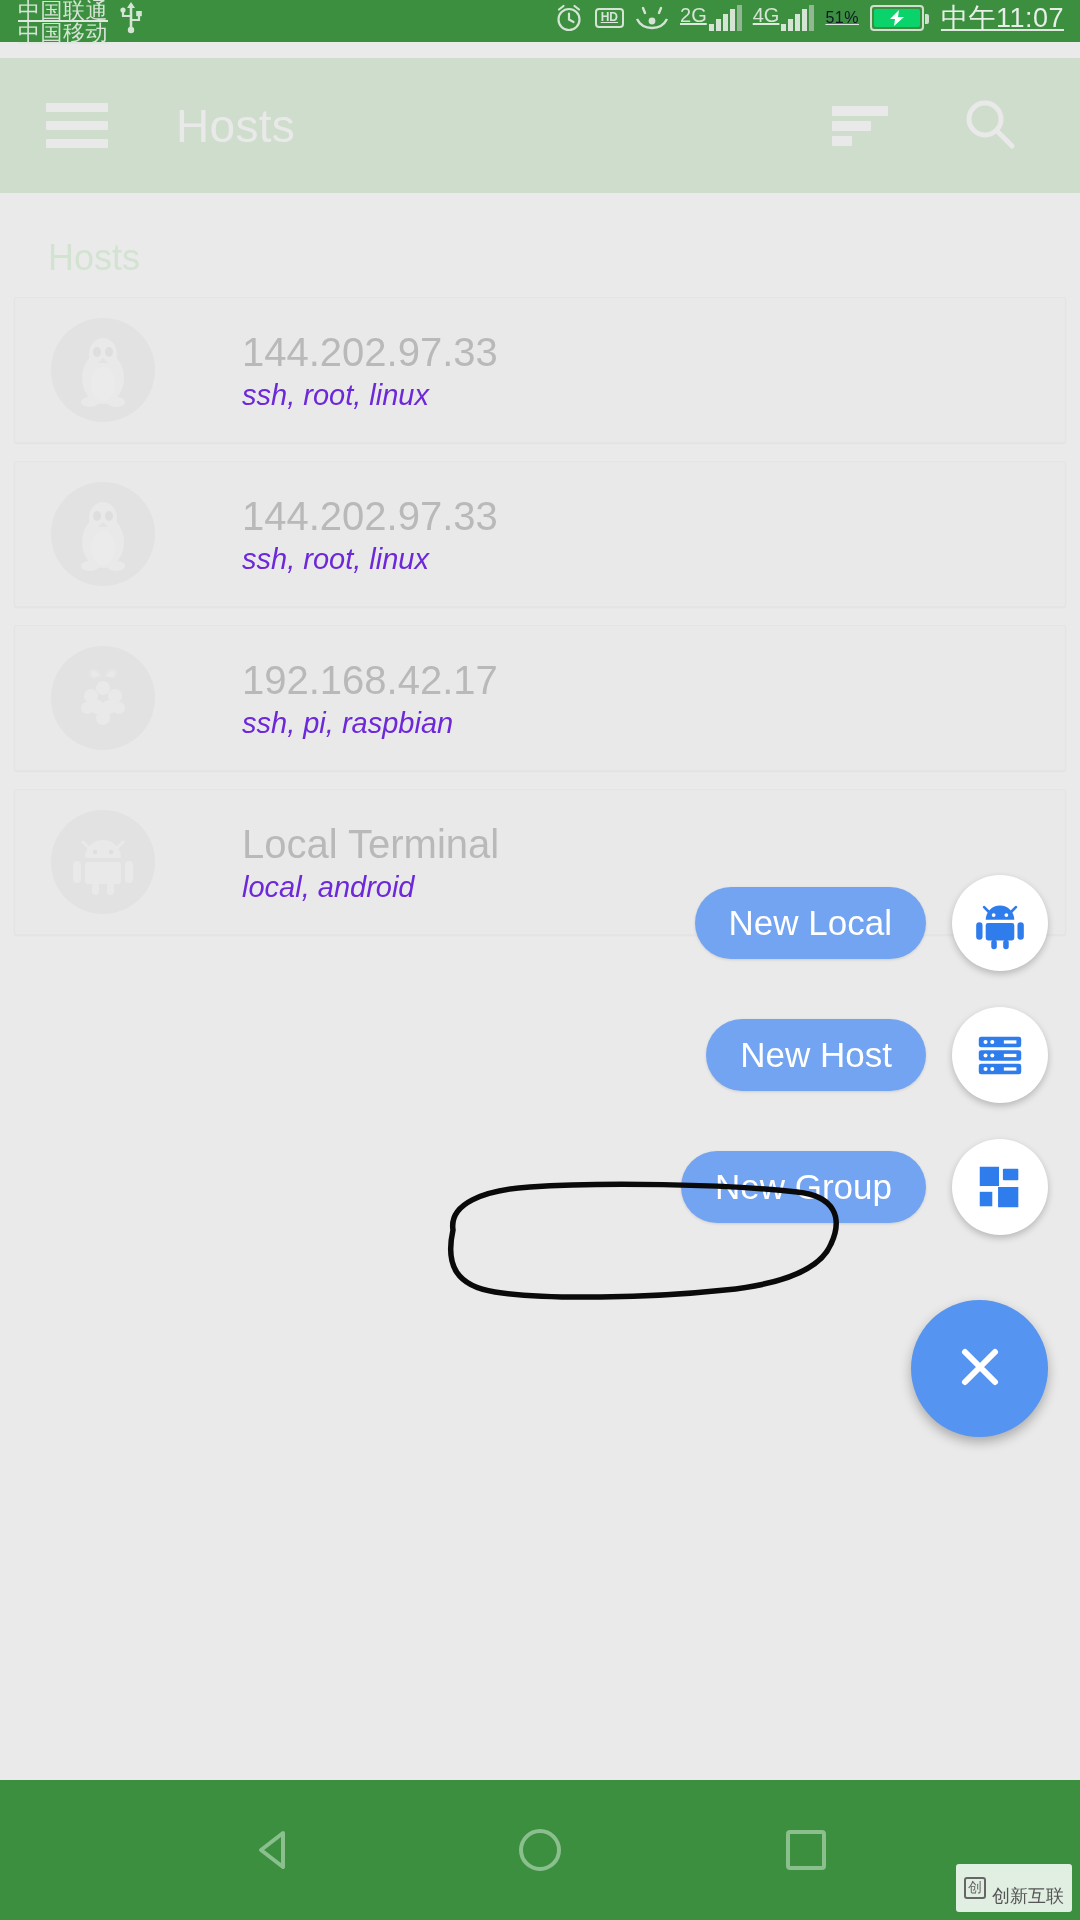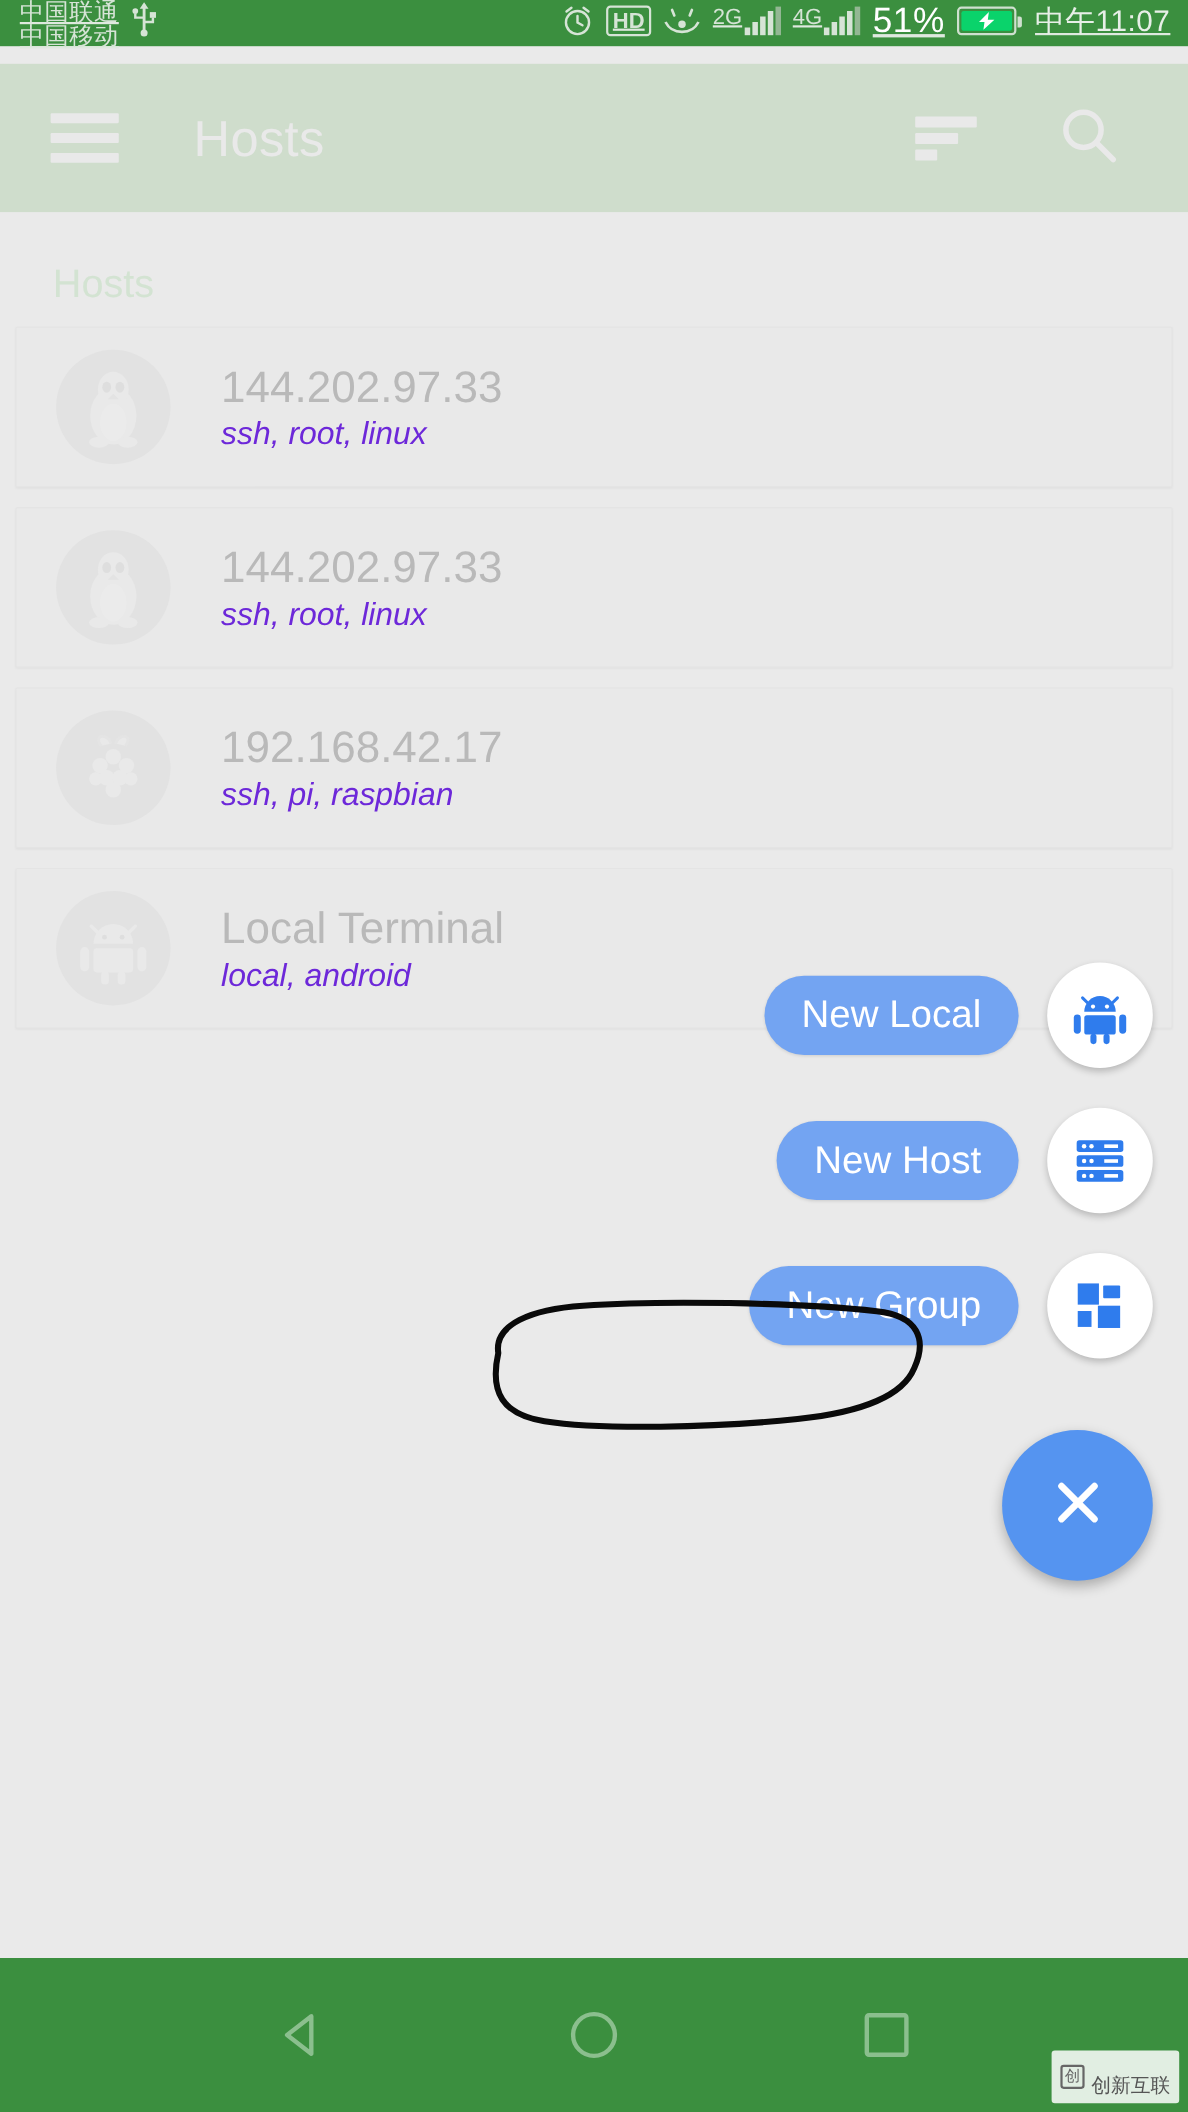--- a/index.html
+++ b/index.html
@@ -24,32 +24,32 @@
   .carriers span { font-size:22px; color:#d6e4d6; letter-spacing:.5px; }
   .usb-icon { margin-left:10px; width:26px; height:34px; position:relative; }
   .usb-icon svg { display:block; }
   .status-right {
     margin-left:auto; display:flex; align-items:center; gap:11px;
     margin-right:16px;
   }
   .st-icon { display:flex; align-items:center; }
   .hd-box {
     border:2px solid #d6e4d6; border-radius:4px; padding:1px 4px;
-    font-size:20px; font-weight:bold; color:#d6e4d6; line-height:1.1;
+    font-size:12px; font-weight:bold; color:#d6e4d6; line-height:1.1;
   }
   .sig-wrap { display:flex; align-items:flex-end; gap:2px; }
   .sig-label { font-size:20px; color:#d6e4d6; align-self:flex-start; line-height:1; }
   .bars { display:flex; align-items:flex-end; gap:2px; height:26px; }
   .bars i { display:block; width:5px; background:#d6e4d6; }
   .bars i:nth-child(1){height:7px;}
   .bars i:nth-child(2){height:12px;}
   .bars i:nth-child(3){height:17px;}
   .bars i:nth-child(4){height:22px;}
   .bars i:nth-child(5){height:26px; background:#93b793;}
-  .batt-pct { font-size:32px; color:#ffffff; letter-spacing:.5px; }
+  .batt-pct { font-size:16px; color:#0f172a; letter-spacing:.5px; }
   .batt {
     width:54px; height:26px; border:2px solid #cfe0cf; border-radius:4px;
     position:relative; display:flex; align-items:center; padding:2px;
   }
   .batt:after {
     content:""; position:absolute; right:-7px; top:7px;
     width:4px; height:10px; background:#cfe0cf; border-radius:0 2px 2px 0;
   }
   .batt-fill {
     background:#0ad36b; width:100%; height:100%; border-radius:2px;
@@ -81,20 +81,21 @@
     background:#eaeaea;
   }
   #section-title {
     font-size:36px; color:#d3e3d2; margin:44px 0 0 48px; font-weight:400;
   }
   .host-card {
     margin:18px 14px 0 14px; background:#e9e9e9;
     border:1px solid #e4e4e4; border-radius:2px;
     height:146px; display:flex; align-items:center;
     box-shadow:0 1px 2px rgba(0,0,0,.035);
+    gap:41px;
   }
   .avatar {
     width:104px; height:104px; border-radius:50%;
     background:#e2e2e2; margin-left:36px;
     display:flex; align-items:center; justify-content:center;
     flex:none;
   }
   .avatar svg { opacity:.55; }
   .host-text { margin-left:46px; }
   .host-title { font-size:40px; color:#b9b9b9; font-weight:400; line-height:1.15; }

